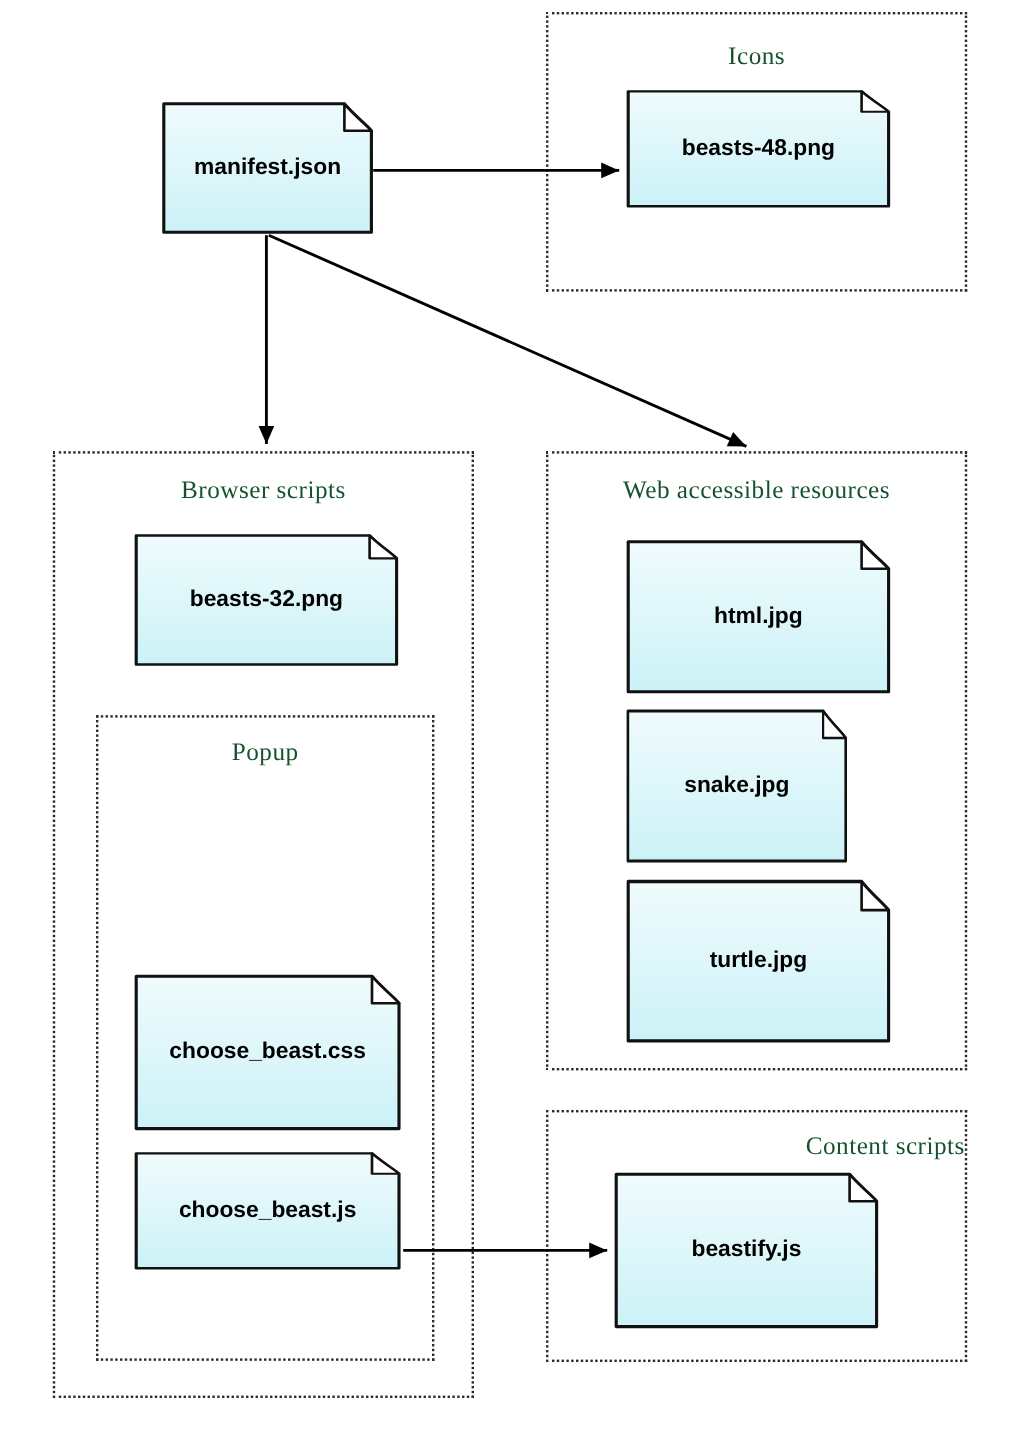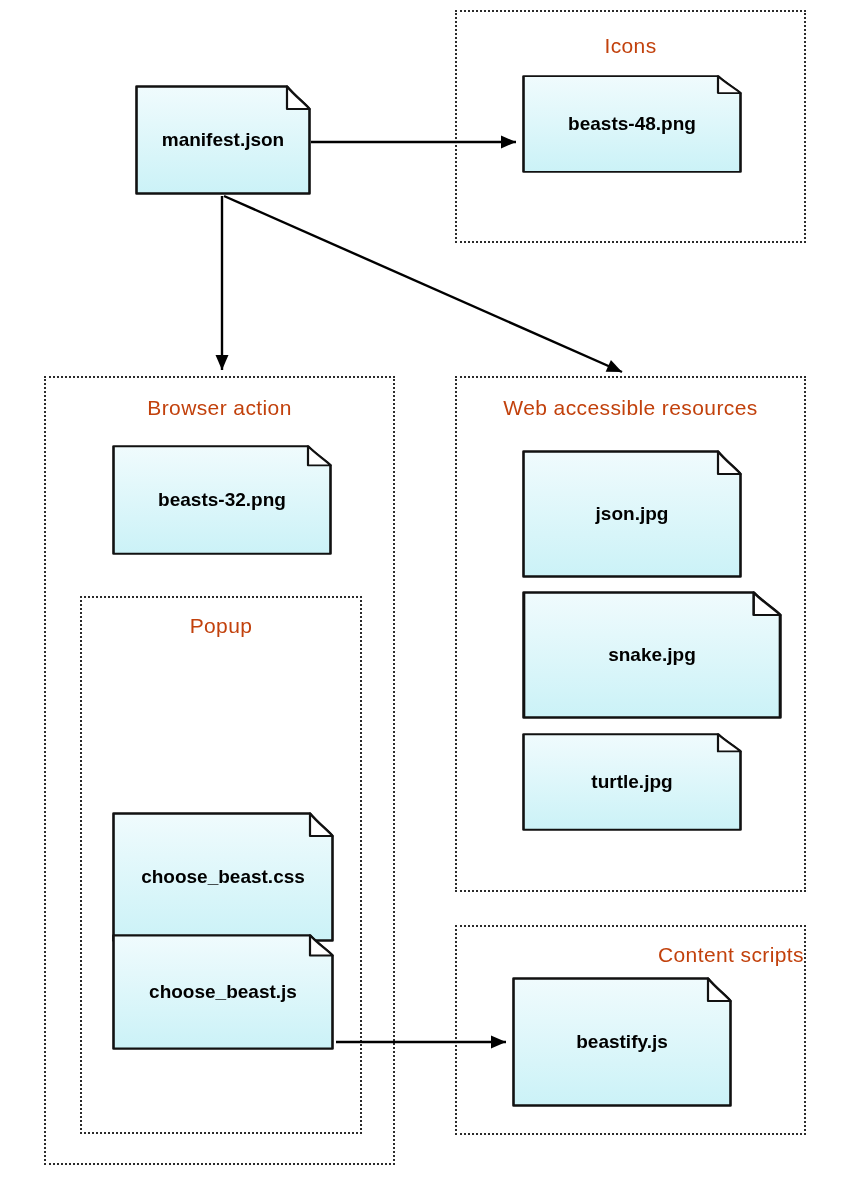--- a/index.html
+++ b/index.html
@@ -21,23 +21,23 @@
   
   .group {
     position: absolute;
     border: 2px dotted #2b2b2b;
     background: transparent;
   }
   .group-label {
     position: absolute;
     left: 0; right: 0;
     text-align: center;
-    font-family: Liberation Sans, sans-serif;
+    font-family: Liberation Serif, serif;
     font-size: 21px;
-    color: #c2410c;
+    color: #14532d;
     letter-spacing: 0.4px;
     white-space: nowrap;
   }
 
   
   .node {
     position: absolute;
     display: flex;
     align-items: center;
     justify-content: center;
@@ -79,21 +79,21 @@
       <path d="M 0 0 L -15 -6.5 L -15 6.5 Z" fill="#000000" transform="translate(222,370) rotate(90)"></path>
       <path d="M 224 196 L 622 372" fill="none" stroke="#000000" stroke-width="2.4"></path>
       <path d="M 0 0 L -15 -6.5 L -15 6.5 Z" fill="#000000" transform="translate(622,372) rotate(23.9)"></path>
       <path d="M 336 1042 L 506 1042" fill="none" stroke="#000000" stroke-width="2.4"></path>
       <path d="M 0 0 L -15 -6.5 L -15 6.5 Z" fill="#000000" transform="translate(506,1042) rotate(0)"></path>
     </svg>
 <div class="group" style="left: 455px; top: 10px; width: 351px; height: 233px; border-color: rgb(43, 43, 43);">
       <div class="group-label" style="top: 22px;">Icons</div>
     </div>
     <div class="group" style="left: 44px; top: 376px; width: 351px; height: 789px; border-color: rgb(43, 43, 43);">
-      <div class="group-label" style="top: 18px;">Browser action</div>
+      <div class="group-label" style="top: 18px;">Browser scripts</div>
     </div>
     <div class="group" style="left: 80px; top: 596px; width: 282px; height: 538px; border-color: rgb(43, 43, 43);">
       <div class="group-label" style="top: 16px;">Popup</div>
     </div>
     <div class="group" style="left: 455px; top: 376px; width: 351px; height: 516px; border-color: rgb(43, 43, 43);">
       <div class="group-label" style="top: 18px;">Web accessible resources</div>
     </div>
     <div class="group" style="left: 455px; top: 925px; width: 351px; height: 210px; border-color: rgb(43, 43, 43);">
       <div class="group-label" style="top: 16px; text-align: right;">Content scripts</div>
     </div>
@@ -142,21 +142,21 @@
           <linearGradient id="g-choose-beast-css" x1="0" y1="0" x2="0" y2="1">
             <stop offset="0%" stop-color="#f0fbfd"></stop>
             <stop offset="100%" stop-color="#cbf2f7"></stop>
           </linearGradient>
         </defs>
         <path d="M 1.5 1.5 L 198 1.5 C 205 10.08, 216 18.72, 220.5 24 L 220.5 128.5 L 1.5 128.5 Z" fill="url(#g-choose-beast-css)" stroke="#111111" stroke-width="2.6" stroke-linejoin="round"></path>
         <path d="M 198 1.5 L 198 24 L 220.5 24 C 216 18.72, 205 10.08, 198 1.5 Z" fill="#ffffff" stroke="#111111" stroke-width="2.2" stroke-linejoin="round"></path>
       </svg>
       <span class="label">choose_beast.css</span>
     </div>
-    <div class="node" style="left: 112px; top: 934px; width: 222px; height: 116px;">
+    <div class="node" style="left: 112px; top: 960px; width: 222px; height: 98px;">
       <svg class="shape" viewBox="0 0 222 130" preserveAspectRatio="none">
         <defs>
           <linearGradient id="g-choose-beast-js" x1="0" y1="0" x2="0" y2="1">
             <stop offset="0%" stop-color="#f0fbfd"></stop>
             <stop offset="100%" stop-color="#cbf2f7"></stop>
           </linearGradient>
         </defs>
         <path d="M 1.5 1.5 L 198 1.5 C 205 10.08, 216 18.72, 220.5 24 L 220.5 128.5 L 1.5 128.5 Z" fill="url(#g-choose-beast-js)" stroke="#111111" stroke-width="2.6" stroke-linejoin="round"></path>
         <path d="M 198 1.5 L 198 24 L 220.5 24 C 216 18.72, 205 10.08, 198 1.5 Z" fill="#ffffff" stroke="#111111" stroke-width="2.2" stroke-linejoin="round"></path>
       </svg>
@@ -166,36 +166,36 @@
       <svg class="shape" viewBox="0 0 220 128" preserveAspectRatio="none">
         <defs>
           <linearGradient id="g-frog-jpg" x1="0" y1="0" x2="0" y2="1">
             <stop offset="0%" stop-color="#f0fbfd"></stop>
             <stop offset="100%" stop-color="#cbf2f7"></stop>
           </linearGradient>
         </defs>
         <path d="M 1.5 1.5 L 196 1.5 C 203 10.08, 214 18.72, 218.5 24 L 218.5 126.5 L 1.5 126.5 Z" fill="url(#g-frog-jpg)" stroke="#111111" stroke-width="2.6" stroke-linejoin="round"></path>
         <path d="M 196 1.5 L 196 24 L 218.5 24 C 214 18.72, 203 10.08, 196 1.5 Z" fill="#ffffff" stroke="#111111" stroke-width="2.2" stroke-linejoin="round"></path>
       </svg>
-      <span class="label">json.jpg</span>
-    </div>
-    <div class="node" style="left: 522px; top: 591px; width: 260px; height: 128px;">
+      <span class="label">html.jpg</span>
+    </div>
+    <div class="node" style="left: 522px; top: 591px; width: 184px; height: 128px;">
       <svg class="shape" viewBox="0 0 220 128" preserveAspectRatio="none">
         <defs>
           <linearGradient id="g-snake-jpg" x1="0" y1="0" x2="0" y2="1">
             <stop offset="0%" stop-color="#f0fbfd"></stop>
             <stop offset="100%" stop-color="#cbf2f7"></stop>
           </linearGradient>
         </defs>
         <path d="M 1.5 1.5 L 196 1.5 C 203 10.08, 214 18.72, 218.5 24 L 218.5 126.5 L 1.5 126.5 Z" fill="url(#g-snake-jpg)" stroke="#111111" stroke-width="2.6" stroke-linejoin="round"></path>
         <path d="M 196 1.5 L 196 24 L 218.5 24 C 214 18.72, 203 10.08, 196 1.5 Z" fill="#ffffff" stroke="#111111" stroke-width="2.2" stroke-linejoin="round"></path>
       </svg>
       <span class="label">snake.jpg</span>
     </div>
-    <div class="node" style="left: 522px; top: 733px; width: 220px; height: 98px;">
+    <div class="node" style="left: 522px; top: 733px; width: 220px; height: 136px;">
       <svg class="shape" viewBox="0 0 220 128" preserveAspectRatio="none">
         <defs>
           <linearGradient id="g-turtle-jpg" x1="0" y1="0" x2="0" y2="1">
             <stop offset="0%" stop-color="#f0fbfd"></stop>
             <stop offset="100%" stop-color="#cbf2f7"></stop>
           </linearGradient>
         </defs>
         <path d="M 1.5 1.5 L 196 1.5 C 203 10.08, 214 18.72, 218.5 24 L 218.5 126.5 L 1.5 126.5 Z" fill="url(#g-turtle-jpg)" stroke="#111111" stroke-width="2.6" stroke-linejoin="round"></path>
         <path d="M 196 1.5 L 196 24 L 218.5 24 C 214 18.72, 203 10.08, 196 1.5 Z" fill="#ffffff" stroke="#111111" stroke-width="2.2" stroke-linejoin="round"></path>
       </svg>

